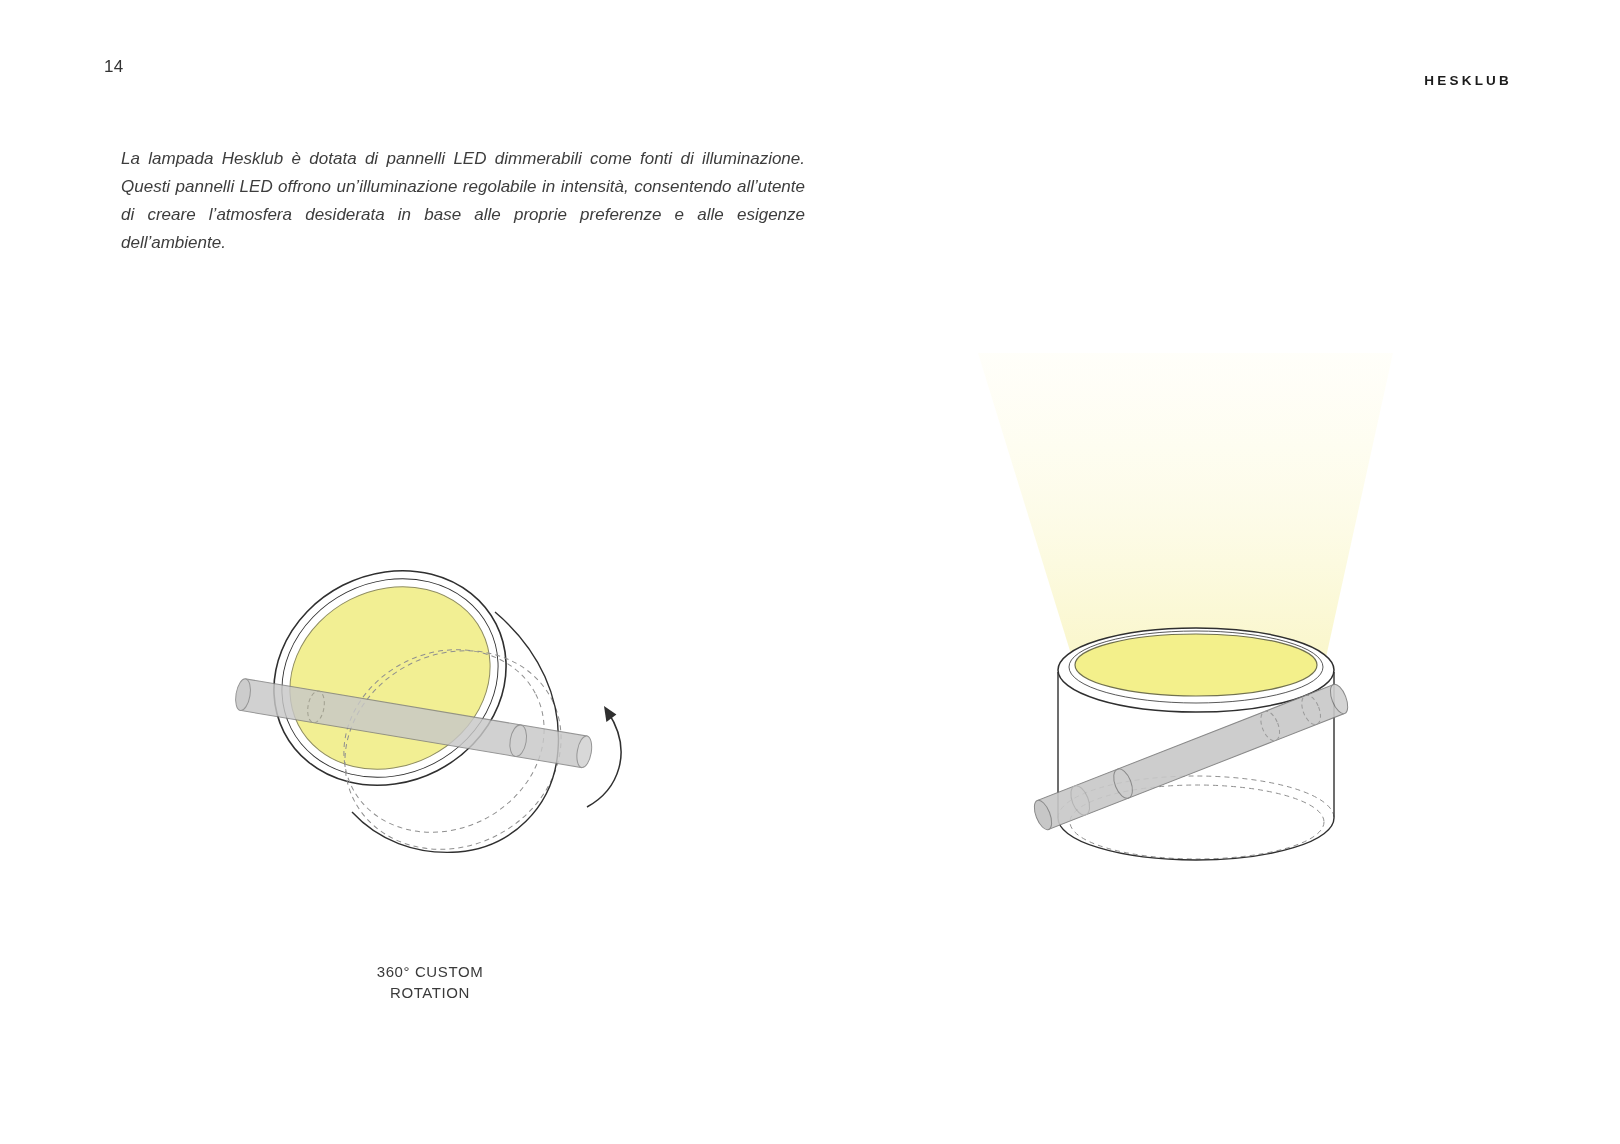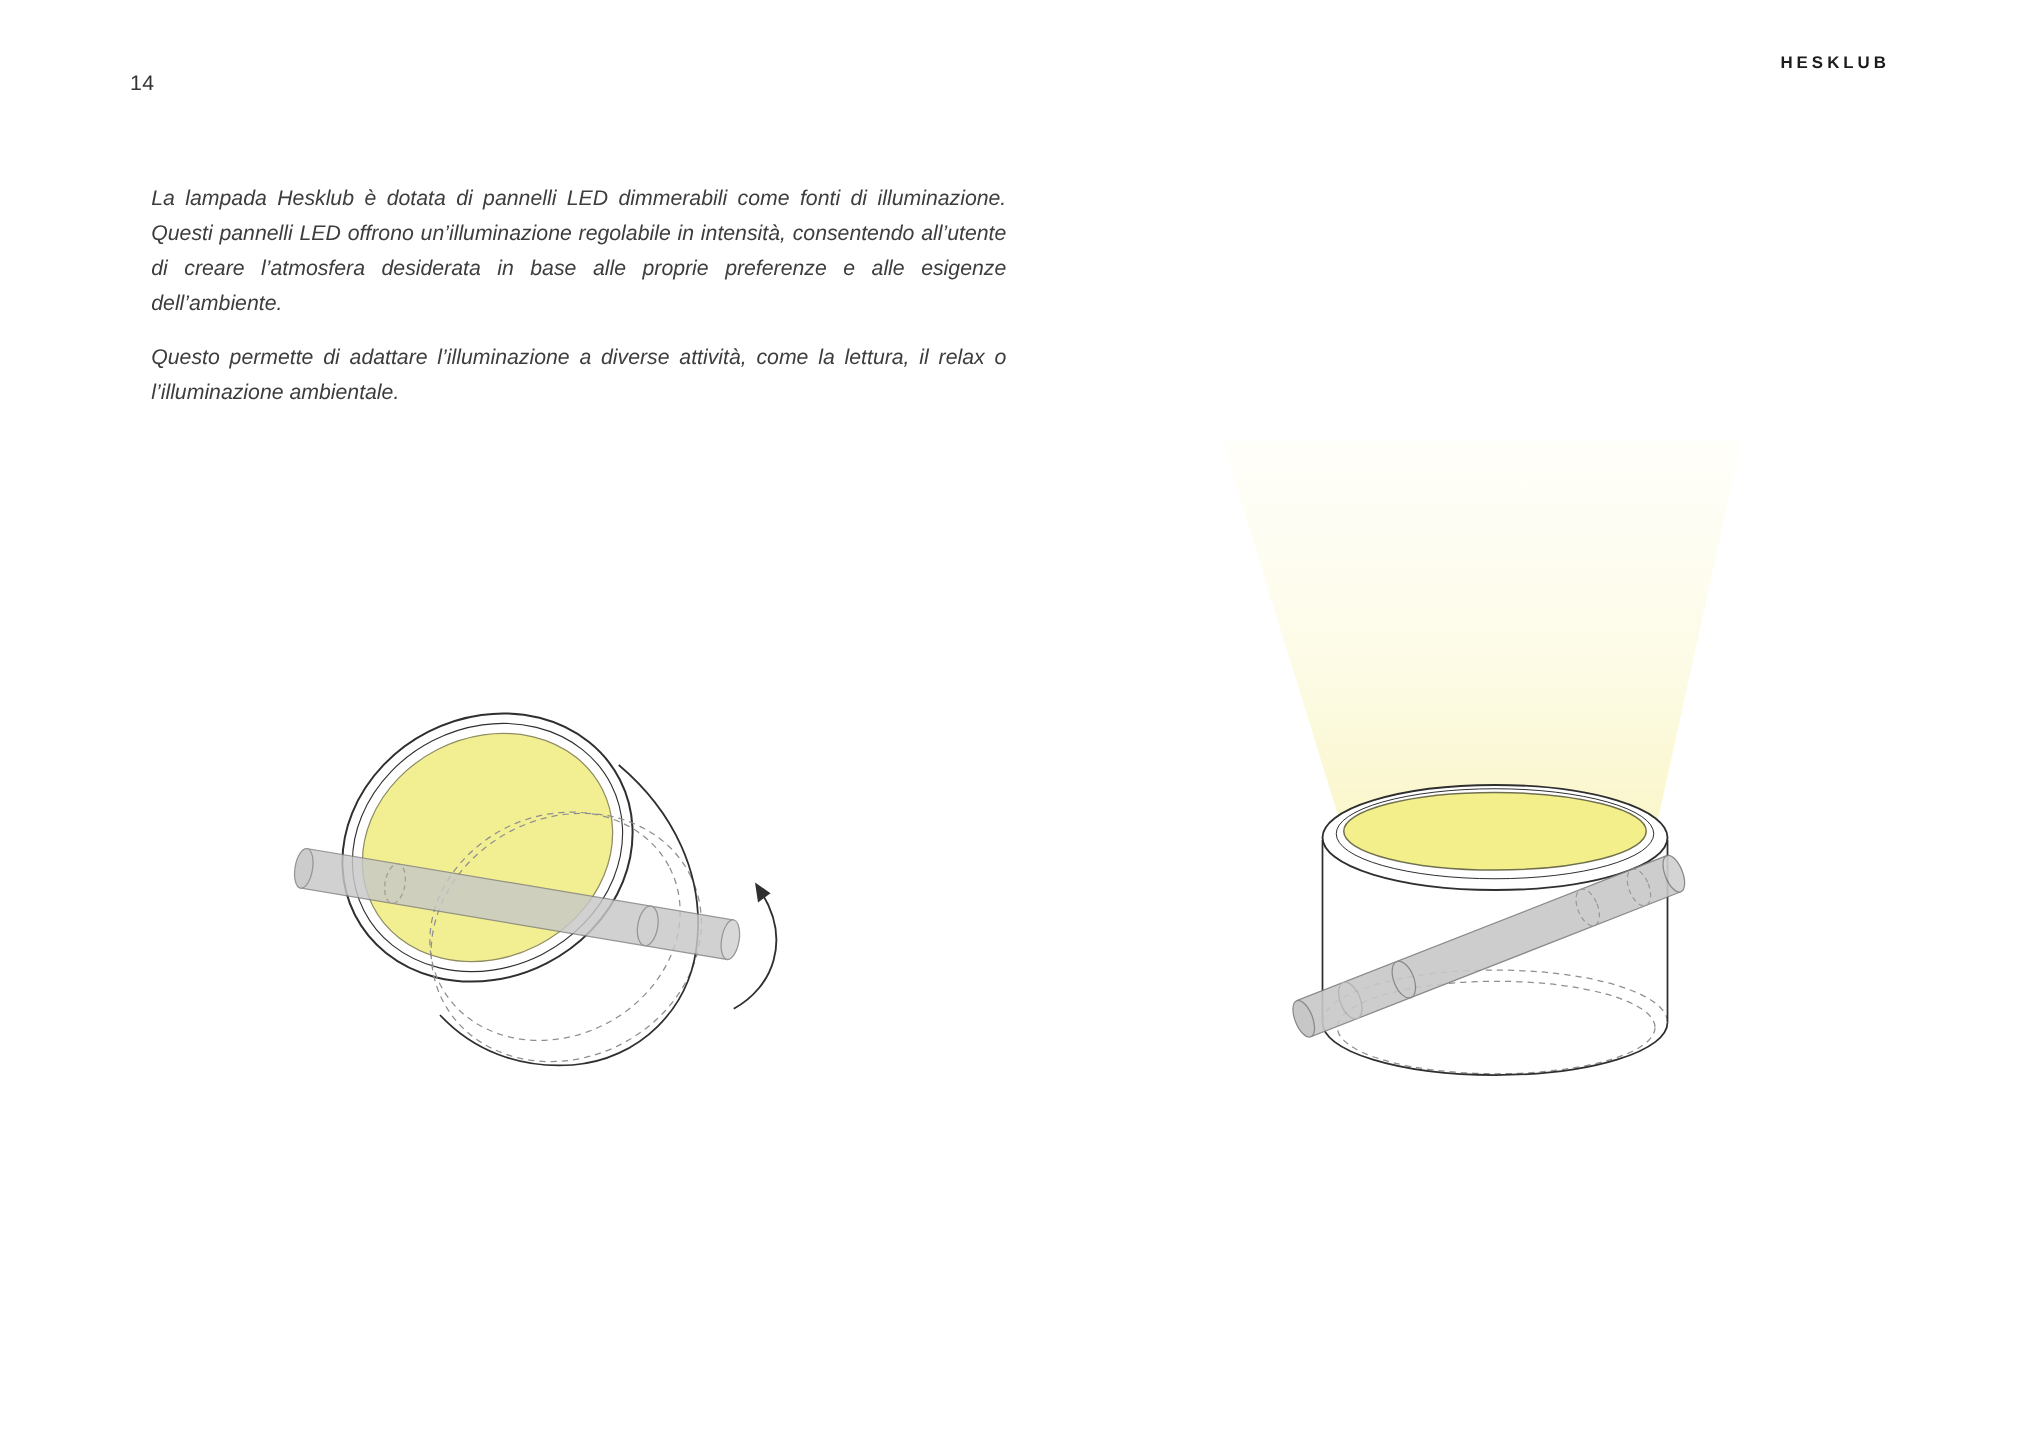--- a/index.html
+++ b/index.html
@@ -10,21 +10,21 @@
     font-family:"Liberation Sans", sans-serif;
     color:#3d3d3d;
     overflow:hidden;
     margin:0 auto;
   }
   .page-number{
     position:absolute;left:104px;top:57px;
     font-size:17px;color:#333;letter-spacing:.3px;
   }
   .brand{
-    position:absolute;right:108px;top:42px;
+    position:absolute;right:108px;top:73px;
     font-size:13.5px;font-weight:bold;letter-spacing:3.2px;color:#1c1c1c;
   }
   .body-text{
     position:absolute;left:106px;top:130px;width:714px;
     font-size:17px;line-height:28px;text-align:justify;color:#3d3d3d;
   }
   .body-text p{margin:15px;font-style:italic;}
   .figure{position:absolute;}
   .fig-left{left:210px;top:540px;width:440px;height:340px;}
   .fig-right{left:935px;top:335px;width:470px;height:540px;}
@@ -38,21 +38,20 @@
 </head>
 <body>
 
 <div class="page">
 
   <div class="page-number">14</div>
   <div class="brand">HESKLUB</div>
 
   <div class="body-text">
     <p>La lampada Hesklub è dotata di pannelli LED dimmerabili come fonti di illuminazione. Questi pannelli LED offrono un’illuminazione regolabile in intensità, consentendo all’utente di creare l’atmosfera desiderata in base alle proprie preferenze e alle esigenze dell’ambiente.</p>
-    <p>Questo permette di adattare l’illuminazione a diverse attività, come la lettura, il relax o l’illuminazione ambientale.</p>
   </div>
 
   <svg class="figure fig-left" viewBox="0 0 440 340">
 
     <g>
       <ellipse cx="180" cy="138" rx="119" ry="104" transform="rotate(-27 180 138)" fill="#ffffff" stroke="#2f2f2f" stroke-width="1.6"></ellipse>
       <ellipse cx="180" cy="138" rx="111" ry="96" transform="rotate(-27 180 138)" fill="#ffffff" stroke="#2f2f2f" stroke-width="0.9"></ellipse>
       <ellipse cx="180" cy="138" rx="103" ry="88" transform="rotate(-27 180 138)" fill="#F2EF93" stroke="#8E8C62" stroke-width="1"></ellipse>
     </g>
 
@@ -109,14 +108,18 @@
       <rect x="0" y="-15.5" width="318" height="31" fill="#C8C8C8" stroke="#7d7d7d" stroke-width="1"></rect>
       <ellipse cx="0" cy="0" rx="7" ry="15.5" fill="#C2C2C2" stroke="#7d7d7d" stroke-width="1"></ellipse>
       <ellipse cx="40" cy="0" rx="8" ry="15.5" fill="none" stroke="#ababab" stroke-width="1"></ellipse>
       <ellipse cx="86" cy="0" rx="8" ry="15.5" fill="none" stroke="#7d7d7d" stroke-width="1"></ellipse>
       <ellipse cx="244" cy="0" rx="8" ry="15.5" fill="none" stroke="#8f8f8f" stroke-width="1" stroke-dasharray="4,3"></ellipse>
       <ellipse cx="288" cy="0" rx="8" ry="15.5" fill="none" stroke="#8f8f8f" stroke-width="1" stroke-dasharray="4,3"></ellipse>
       <ellipse cx="318" cy="0" rx="7" ry="15.5" fill="#D0D0D0" stroke="#7d7d7d" stroke-width="1"></ellipse>
     </g>
   </svg>
 
+  <div class="caption cap-left">
+    <div>360° CUSTOM</div>
+    <div>ROTATION</div>
+  </div>
 
 </div>
 
 </body></html>

